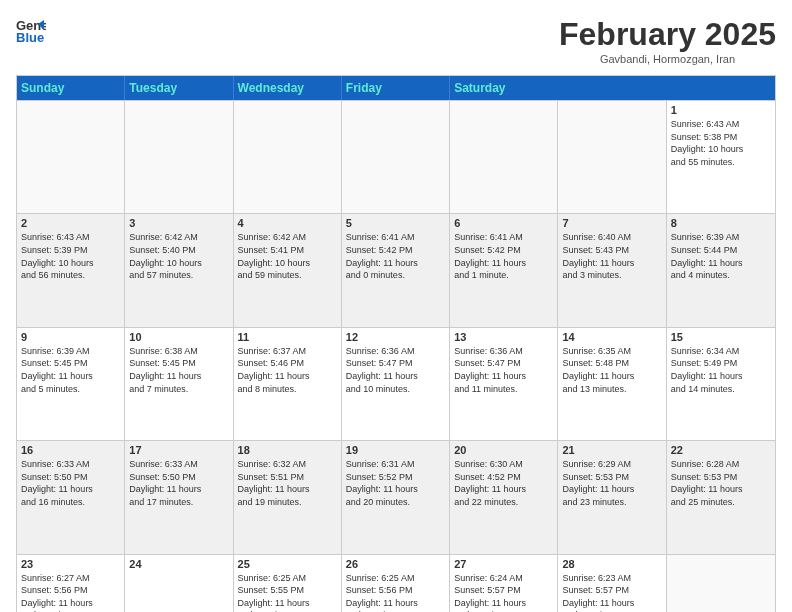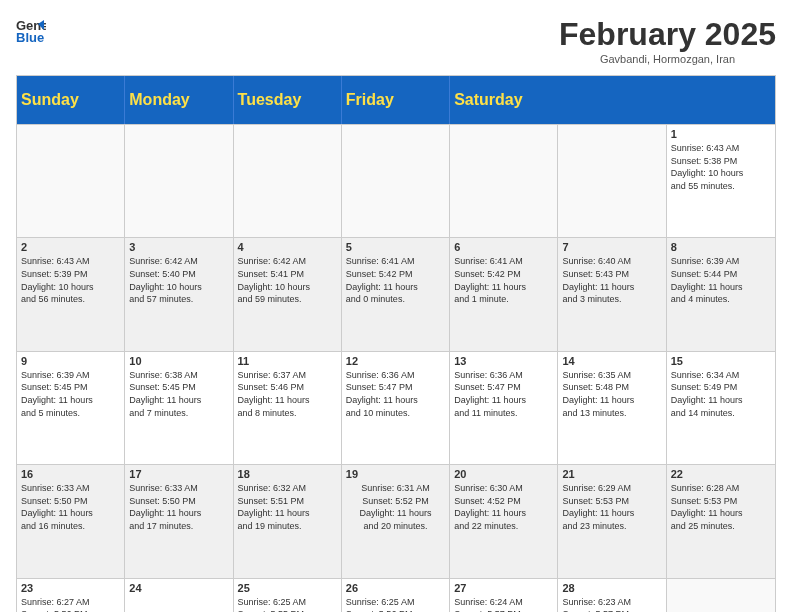--- a/index.html
+++ b/index.html
@@ -49,24 +49,24 @@
       display: flex;
       flex-direction: column;
       border: 1px solid #ccc;
     }
     .cal-header {
       display: grid;
       grid-template-columns: repeat(7, 1fr);
       background: #1565c0;
     }
     .cal-header-cell {
-      color: #fde047;
-      font-size: 16px;
+      color: #5eead4;
+      font-size: 12px;
       font-weight: bold;
-      padding: 15px 4px;
+      padding: 5px 4px;
       text-align: left;
       border-right: 1px solid #3a7bd5;
     }
     .cal-header-cell:last-child { border-right: none; }
     .cal-body {
       flex: 1;
       display: grid;
       grid-template-rows: repeat(5, 1fr);
     }
     .cal-row {
@@ -111,22 +111,22 @@
     </div>
     <div class="title-block">
       <div class="month-title">February 2025</div>
       <div class="location-title">Gavbandi, Hormozgan, Iran</div>
     </div>
   </div>
 
   <div class="calendar">
     <div class="cal-header">
     <div class="cal-header-cell">Sunday</div>
-        <div class="cal-header-cell">Monday</div>
         <div class="cal-header-cell">Tuesday</div>
+        <div class="cal-header-cell">Wednesday</div>
         <div class="cal-header-cell">Friday</div>
         <div class="cal-header-cell">Saturday</div>
       </div>
     <div class="cal-body">
     <div class="cal-row">
           <div class="cal-cell empty"></div>
           <div class="cal-cell empty"></div>
           <div class="cal-cell empty"></div>
           <div class="cal-cell empty"></div>
           <div class="cal-cell empty"></div>
@@ -258,21 +258,21 @@
           </div>
           <div class="cal-cell shaded">
             <span class="day-num">18</span>
             <div class="cell-info" style="white-space: pre-line;">Sunrise: 6:32 AM
 Sunset: 5:51 PM
 Daylight: 11 hours
 and 19 minutes.</div>
           </div>
           <div class="cal-cell shaded">
             <span class="day-num">19</span>
-            <div class="cell-info" style="white-space: pre-line; text-align: center;">Sunrise: 6:31 AM
+            <div class="cell-info" style="white-space: pre-line;">Sunrise: 6:31 AM
 Sunset: 5:52 PM
 Daylight: 11 hours
 and 20 minutes.</div>
           </div>
           <div class="cal-cell shaded">
             <span class="day-num">20</span>
             <div class="cell-info" style="white-space: pre-line;">Sunrise: 6:30 AM
 Sunset: 4:52 PM
 Daylight: 11 hours
 and 22 minutes.</div>

